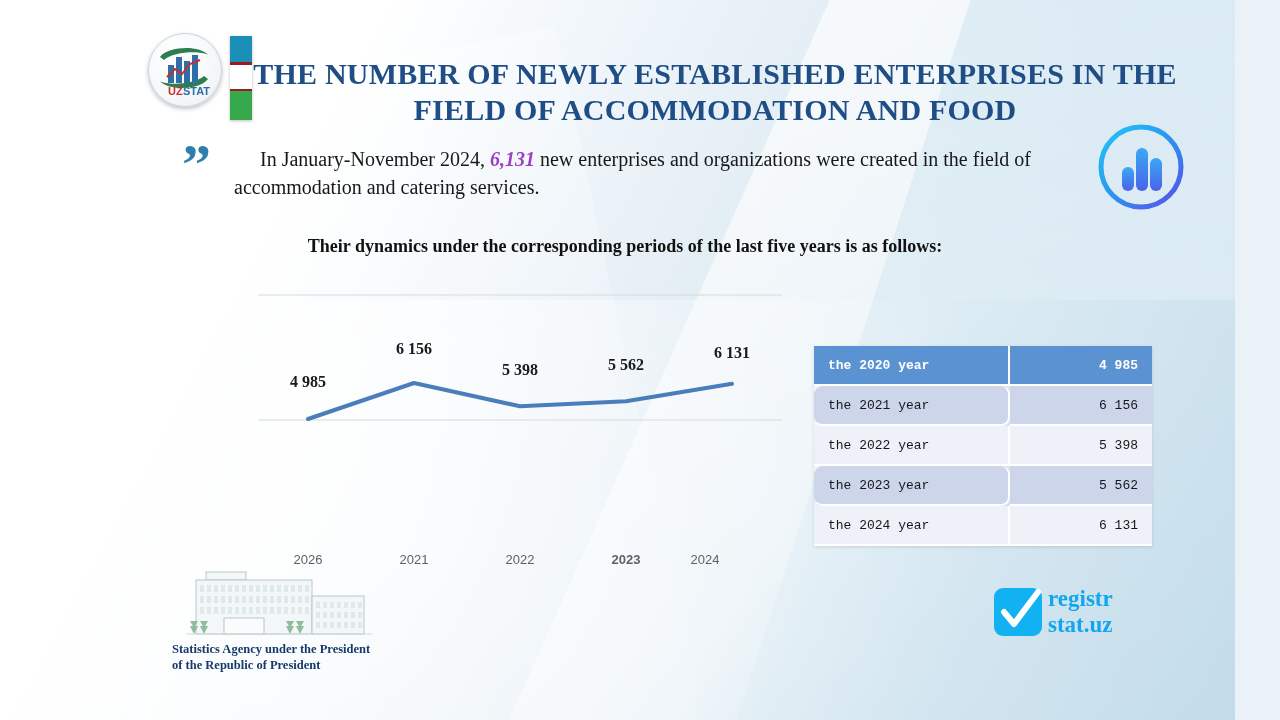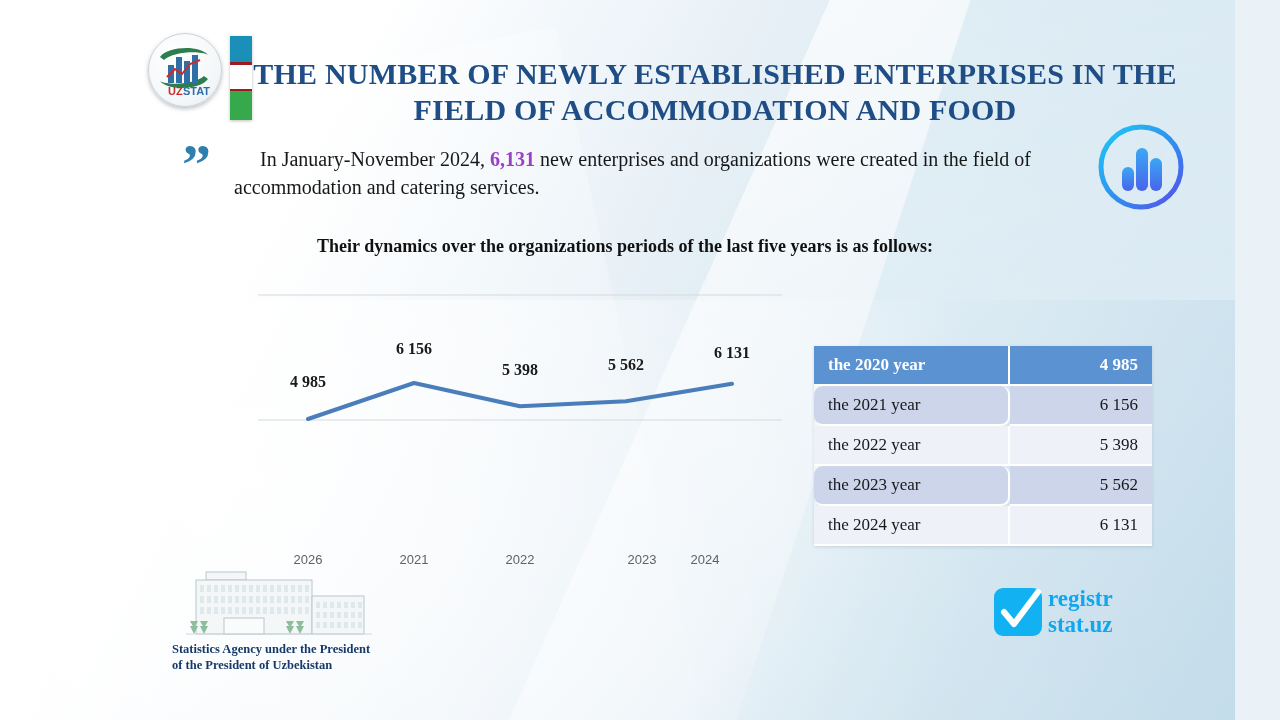--- a/index.html
+++ b/index.html
@@ -45,41 +45,41 @@
     font-family:"Liberation Serif", serif;font-weight:bold;font-size:30px;line-height:36px;
     color:#1f4e86;letter-spacing:.2px;}
 
   
   .quote-mark{position:absolute;left:182px;top:136px;
     font-family:"Liberation Serif", serif;font-size:58px;line-height:58px;font-weight:bold;
     color:#2e7fae;}
   .lede{position:absolute;left:234px;top:145px;width:844px;
     font-family:"Liberation Serif", serif;font-size:20px;line-height:28px;color:#16181a;
     text-indent:26px;}
-  .hl{color:#9b3fc4;font-weight:bold;}
+  .hl{color:#9b3fc4;font-weight:bold;font-style:italic;}
 
   .subline{position:absolute;left:230px;top:236px;width:790px;text-align:center;
     font-family:"Liberation Serif", serif;font-weight:bold;font-size:18px;color:#111;}
 
   
   .chart{position:absolute;left:250px;top:288px;width:540px;height:290px;}
   .chart svg{display:block;}
   .xlabels{position:absolute;left:0;top:264px;width:540px;height:22px;}
   .xlabels span{position:absolute;transform:translateX(-50%);
     font-size:13px;color:#5d6268;font-family:"Liberation Sans", sans-serif;}
   .dlabels span{position:absolute;transform:translateX(-50%);
     font-family:"Liberation Serif", serif;font-weight:bold;font-size:16px;color:#1a1a1a;
     white-space:nowrap;}
 
   
   .tbl{position:absolute;left:814px;top:346px;width:338px;
     border-collapse:separate;border-spacing:0;
     box-shadow:0 1px 3px rgba(90,110,130,.22);}
-  .tbl td{height:38px;padding:0 14px;font-size:17px;
-    font-family:Liberation Serif, serif;color:#16181a;}
+  .tbl td{height:38px;padding:0 14px;font-size:13px;
+    font-family:Liberation Mono, monospace;color:#16181a;}
   .tbl .c-year{width:166px;text-align:left;}
   .tbl .c-val{text-align:right;}
   .tbl tr.hdr td{background:#5b93d2;color:#ffffff;font-weight:bold;}
   .tbl tr.hdr td.c-year{border-right:2px solid #ffffff;}
   .tbl tr.alt td.c-year{background:#ccd5ea;border-radius:9px;}
   .tbl tr.alt td.c-val{background:#ccd5ea;}
   .tbl tr.plain td.c-year{background:#eef1f8;}
   .tbl tr.plain td.c-val{background:#eef1f8;}
   .tbl tr.alt td.c-year, .tbl tr.plain td.c-year{border-right:2px solid #ffffff;}
   .tbl tr td{border-bottom:2px solid #ffffff;}
@@ -150,40 +150,40 @@
       <rect x="42" y="28" width="12" height="43" rx="6" fill="url(#gradBar)"></rect>
       <rect x="56" y="38" width="12" height="33" rx="6" fill="url(#gradBar)"></rect>
     </svg>
   </div>
 
   <div class="quote-mark">”</div>
   <div class="lede">
     <span>In January-November 2024, </span><span class="hl">6,131</span><span> new enterprises and organizations were created in the field of accommodation and catering services.</span>
   </div>
 
-  <div class="subline">Their dynamics over the organizations periods of the last five years is as follows:</div>
+  <div class="subline">Their dynamics under the corresponding periods of the last five years is as follows:</div>
 
   <div class="chart">
     <svg width="540" height="290" viewBox="0 0 540 290">
       <line x1="8" y1="7" x2="532" y2="7" stroke="#d4dade" stroke-width="1"></line>
       <line x1="8" y1="132" x2="532" y2="132" stroke="#d4dade" stroke-width="1"></line>
       <polyline id="series-path" fill="none" stroke="#4a7ebb" stroke-width="4" stroke-linejoin="round" stroke-linecap="round" points="58,131.0 164,95.0 270,118.3 376,113.3 482,95.8"></polyline>
     </svg>
     <div class="dlabels">
       <span style="left:58px;top:85px;">4 985</span>
       <span style="left:164px;top:52px;">6 156</span>
       <span style="left:270px;top:73px;">5 398</span>
       <span style="left:376px;top:68px;">5 562</span>
       <span style="left:482px;top:56px;">6 131</span>
     </div>
     <div class="xlabels">
       <span style="left:58px;">2026</span>
       <span style="left:164px;">2021</span>
       <span style="left:270px;">2022</span>
-      <span style="left:392px;">2023</span>
+      <span style="left:376px;font-weight:bold;">2023</span>
       <span style="left:455px;">2024</span>
     </div>
   </div>
 
   <table class="tbl">
     <tbody>
       <tr class="hdr">
         <td class="c-year">the 2020 year</td>
         <td class="c-val">4 985</td>
       </tr>
@@ -296,21 +296,21 @@
         <polygon points="104,66 100,58 108,58"></polygon>
           <polygon points="104,60 100,53 108,53"></polygon>
         <polygon points="114,66 110,58 118,58"></polygon>
           <polygon points="114,60 110,53 118,53"></polygon>
       </g>
       <line x1="0" y1="66" x2="186" y2="66" stroke="#cfdade" stroke-width="1"></line>
     </svg>
   </div>
   <div class="agency">
     <div>Statistics Agency under the President</div>
-    <div>of the President of Uzbekistan</div>
+    <div>of the Republic of President</div>
   </div>
 
   <div class="regwrap">
     <div class="regbox"></div>
     <svg width="70" height="56" viewBox="0 0 70 56" style="position:absolute;left:0;top:0;">
       <path d="M10 26 L20 38 L44 6" fill="none" stroke="#ffffff" stroke-width="6" stroke-linecap="round" stroke-linejoin="round"></path>
     </svg>
     <div class="regtext">
       <div>registr</div>
       <div>stat.uz</div>

